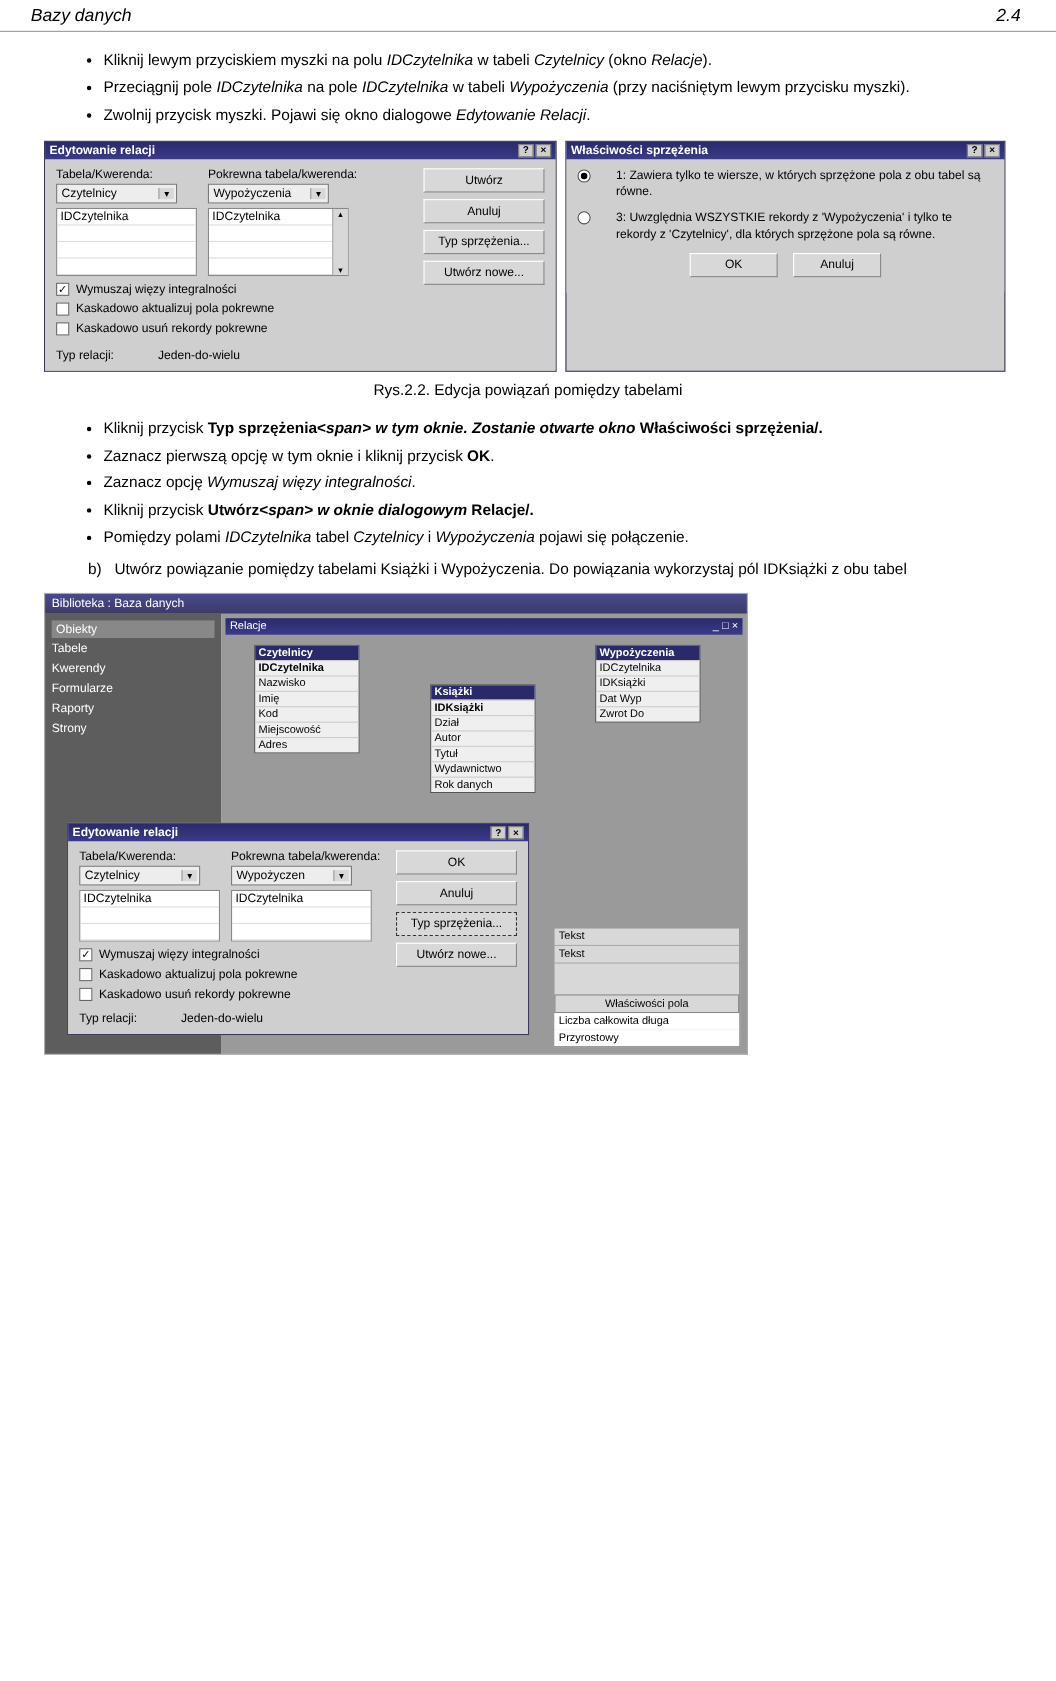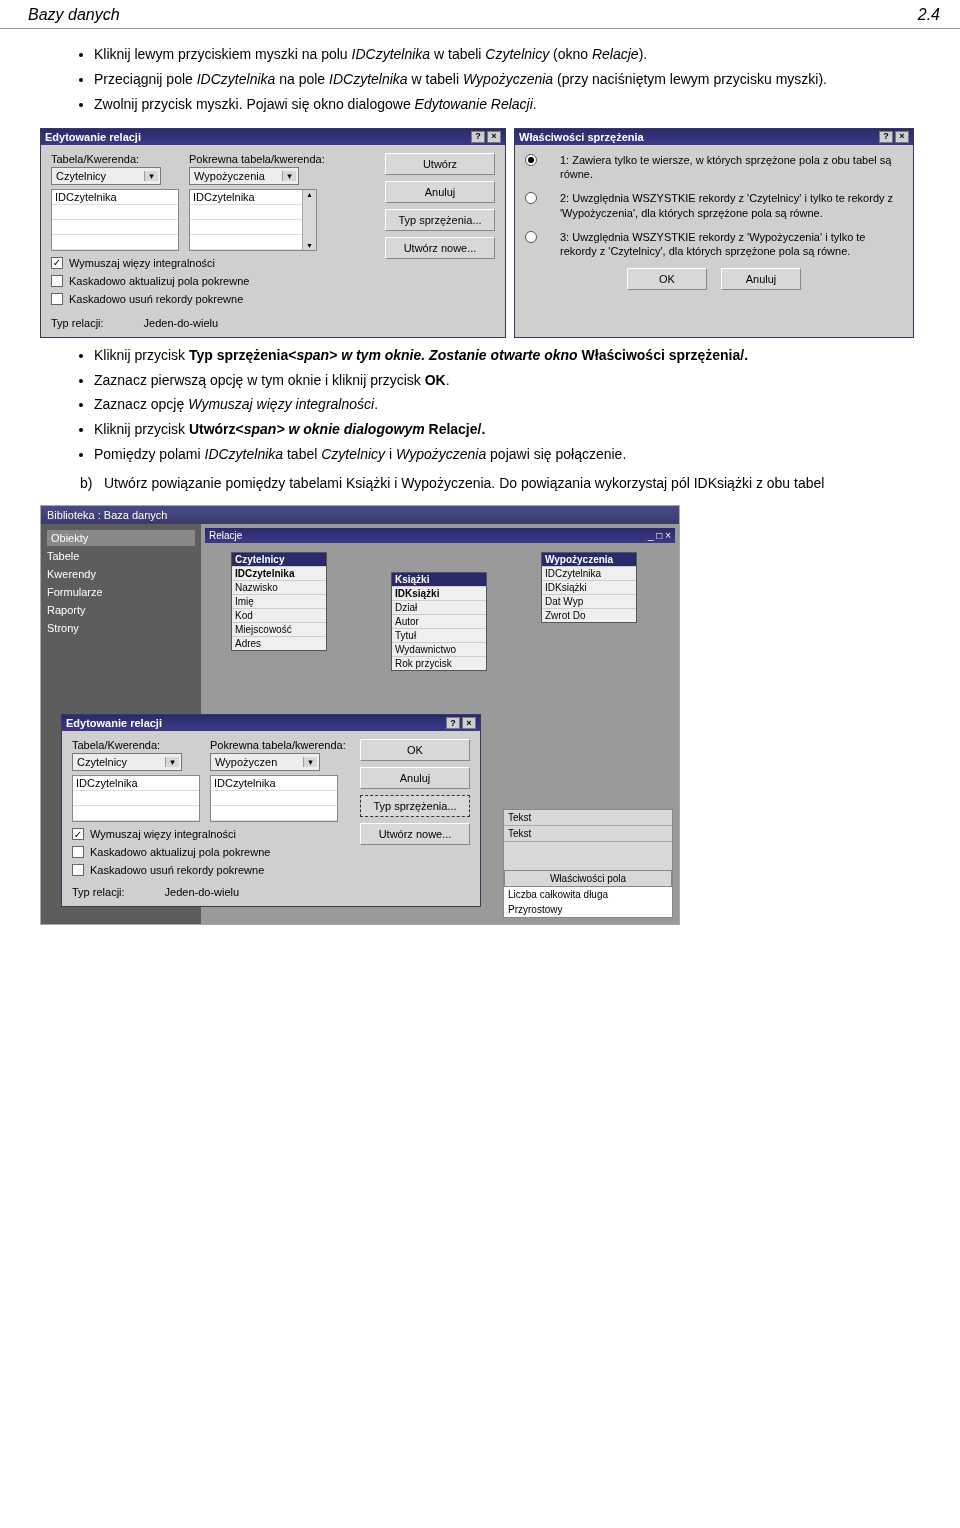--- a/index.html
+++ b/index.html
@@ -1,17 +1,17 @@
 <!DOCTYPE html>
 <html><head>
 <meta charset="utf-8">
 <style>
   * { box-sizing: border-box; margin: 0; padding: 0; }
   body { font-family: Arial, Helvetica, sans-serif; font-size: 14px; background: #fff; color: #000; width: 960px; margin: 0 auto; padding: 0; }
-  .header { display: flex; justify-content: space-between; font-style: italic; font-size: 16px; padding: 6px 20px 4px 28px; border-bottom: 1px solid #999; gap: 31px; }
+  .header { display: flex; justify-content: space-between; font-style: italic; font-size: 16px; padding: 6px 32px 4px 28px; border-bottom: 1px solid #999; gap: 31px; }
   .main { padding: 16px 40px 20px 40px; }
   ul.bullets { list-style: disc; padding-left: 54px; margin-bottom: 10px; }
   ul.bullets li { margin-bottom: 6px; line-height: 1.35; }
   .italic { font-style: italic; }
   .bold { font-weight: bold; }
   .figrow { display: flex; gap: 8px; margin: 14px 0 8px 0; }
   .dialog { border: 1px solid #3a3a5a; background: #cfcfcf; font-size: 11px; font-family: Tahoma, Arial, sans-serif; }
   .tbar { background: linear-gradient(#2a2a6a,#3a3a8a); color: #fff; display: flex; justify-content: space-between; align-items: center; padding: 2px 4px; font-weight: bold; font-size: 11px; }
   .winbtns { display: flex; gap: 2px; }
   .winbtn { width: 14px; height: 12px; background: #cfcfcf; border: 1px solid #7a7a7a; display: flex; align-items: center; justify-content: center; font-size: 9px; line-height: 1; color: #000; }
@@ -142,34 +142,31 @@
           <span class="winbtn">×</span>
         </div>
       </div>
       <div class="dbody">
         <div class="radio">
             <span class="dot on"></span>
             <span>1: Zawiera tylko te wiersze, w których sprzężone pola z obu tabel są równe.</span>
           </div>
         <div class="radio">
             <span class="dot"></span>
-            <span>2: Uwzględnia WSZYSTKIE rekordy z 'Czytelnicy' i tylko te rekordy z 'Wypożyczenia', dla których sprzężone pola są równe.</span>
-          </div>
-        <div class="radio">
-            <span class="dot"></span>
             <span>3: Uwzględnia WSZYSTKIE rekordy z 'Wypożyczenia' i tylko te rekordy z 'Czytelnicy', dla których sprzężone pola są równe.</span>
           </div>
         <div style="display:flex; justify-content:center; gap:14px; margin-top:8px;">
           <span class="dbtn" style="width:80px;">OK</span>
           <span class="dbtn" style="width:80px;">Anuluj</span>
         </div>
       </div>
     </div>
   </div>
 
+  <div class="caption">Rys.2.2. Edycja powiązań pomiędzy tabelami</div>
 
   <ul class="bullets" id="b2">
       <li>Kliknij przycisk <span class="bold">Typ sprzężenia&lt;<span class="italic">span&gt; w tym oknie. Zostanie otwarte okno </span>Właściwości sprzężenia/.</span></li>
       <li>Zaznacz pierwszą opcję w tym oknie i kliknij przycisk <span class="bold">OK</span>.</li>
       <li>Zaznacz opcję <span class="italic">Wymuszaj więzy integralności</span>.</li>
       <li>Kliknij przycisk <span class="bold">Utwórz&lt;<span class="italic">span&gt; w oknie dialogowym </span>Relacje/.</span></li>
       <li>Pomiędzy polami <span class="italic">IDCzytelnika</span> tabel <span class="italic">Czytelnicy</span> i <span class="italic">Wypożyczenia</span> pojawi się połączenie.</li>
     </ul>
 
   <div class="blet">
@@ -194,28 +191,28 @@
         </div>
         <div class="reltbl" style="left:30px;top:28px;">
           <div class="h">Czytelnicy</div>
           <div class="f bold">IDCzytelnika</div>
           <div class="f">Nazwisko</div>
           <div class="f">Imię</div>
           <div class="f">Kod</div>
           <div class="f">Miejscowość</div>
           <div class="f">Adres</div>
         </div>
-        <div class="reltbl" style="left:190px;top:48px;">
+        <div class="reltbl" style="left:190px;top:64px;">
           <div class="h">Książki</div>
           <div class="f bold">IDKsiążki</div>
           <div class="f">Dział</div>
           <div class="f">Autor</div>
           <div class="f">Tytuł</div>
           <div class="f">Wydawnictwo</div>
-          <div class="f">Rok przycisk</div>
+          <div class="f">Rok danych</div>
         </div>
         <div class="reltbl" style="left:340px;top:28px;">
           <div class="h">Wypożyczenia</div>
           <div class="f">IDCzytelnika</div>
           <div class="f">IDKsiążki</div>
           <div class="f">Dat Wyp</div>
           <div class="f">Zwrot Do</div>
         </div>
 
         <div class="dialog" style="position:absolute;left:-140px;top:190px;width:420px;">

